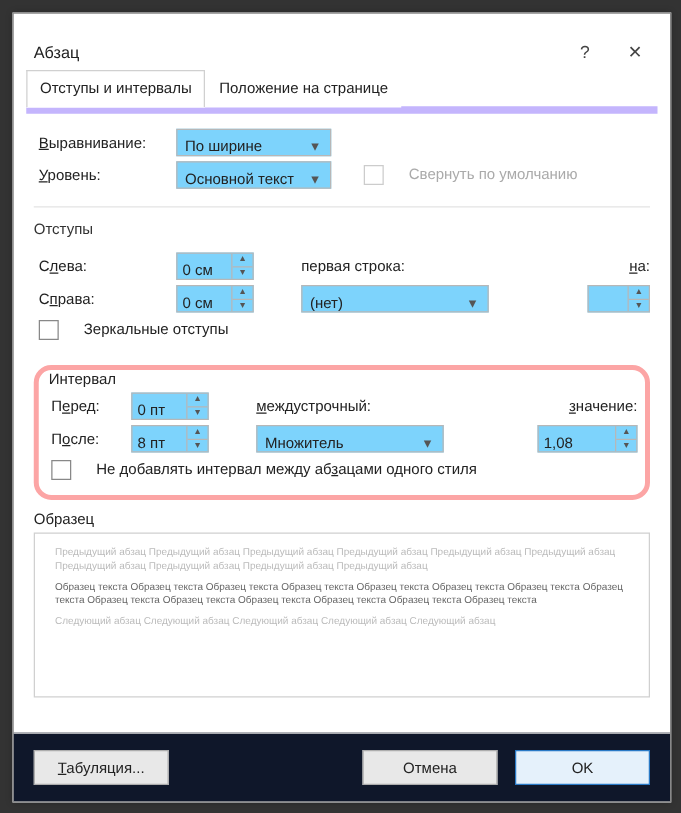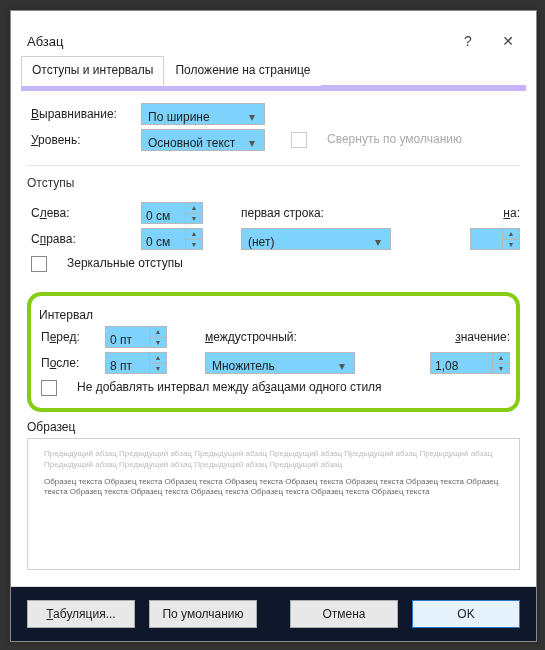--- a/index.html
+++ b/index.html
@@ -20,21 +20,21 @@
 .combo{width:124px;padding:0 4px 0 6px;justify-content:space-between}
 .combo .val{white-space:nowrap;overflow:hidden}
 .chev{width:16px;text-align:center;color:#555}
 .spin{width:62px}
 .spin .val{flex:1;padding:0 4px}
 .spin .arrows{width:16px;display:flex;flex-direction:column;border-left:1px solid #b7b7b7;height:100%}
 .spin .arrows div{flex:1;display:flex;align-items:center;justify-content:center;font-size:7px;color:#555;line-height:1}
 .spin .arrows div:first-child{border-bottom:1px solid #b7b7b7}
 .chk{display:flex;align-items:flex-start;gap:20px;margin:6px 0 2px 4px}
 .chk .box{width:14px;height:14px;border:1px solid #888;background:#fff}
-.interval{border:4px solid #84cc16;border-radius:14px;padding:12px 6px 10px 6px;margin-top:8px}
+.interval{border:4px solid #fca5a5;border-radius:14px;padding:0 6px 10px 6px;margin-top:8px}
 .interval .inner-title{margin:0 0 4px 2px}
 .interval .row .lbl{width:64px}
 .preview{margin-top:8px}
 .preview .box{border:1px solid #d0d0d0;height:110px;margin-top:4px;padding:10px 16px;font-size:8px;color:#bbb;line-height:1.35;overflow:hidden}
 .preview .dark{color:#666}
 .footer{display:flex;gap:14px;padding:13px 16px;background:#0f172a;border-top:1px solid #dcdcdc}
 .btn{height:26px;min-width:86px;border:1px solid #adadad;background:#e8e8e8;display:flex;align-items:center;justify-content:center;padding:0 10px;cursor:pointer}
 .btn.primary{border-color:#2a7ac6;background:#e5f1fb}
 .lbl2{min-width:110px}
 .gap{width:26px}
@@ -167,31 +167,29 @@
         <div class="box"></div>
         <span>Не добавлять интервал между аб<span class="underline">з</span>ацами одного стиля</span>
       </div>
     </div>
 
     <div class="preview">
       <div>Образец</div>
       <div class="box">
         <div>Предыдущий абзац Предыдущий абзац Предыдущий абзац Предыдущий абзац Предыдущий абзац Предыдущий абзац Предыдущий абзац Предыдущий абзац Предыдущий абзац Предыдущий абзац</div>
         <div class="dark" style="margin:6px 0">Образец текста Образец текста Образец текста Образец текста Образец текста Образец текста Образец текста Образец текста Образец текста Образец текста Образец текста Образец текста Образец текста Образец текста</div>
+        <div>Следующий абзац Следующий абзац Следующий абзац Следующий абзац Следующий абзац</div>
       </div>
     </div>
 
   </div>
 
   <div class="footer">
     <div class="btn">
         <span><span class="underline">Т</span>абуляция...</span>
-      </div>
-    <div class="btn">
-        <span>По умолчанию</span>
       </div>
     <div style="flex:1"></div>
     <div class="btn">
         <span>Отмена</span>
       </div>
     <div class="btn primary">
         <span>OK</span>
       </div>
   </div>
 

